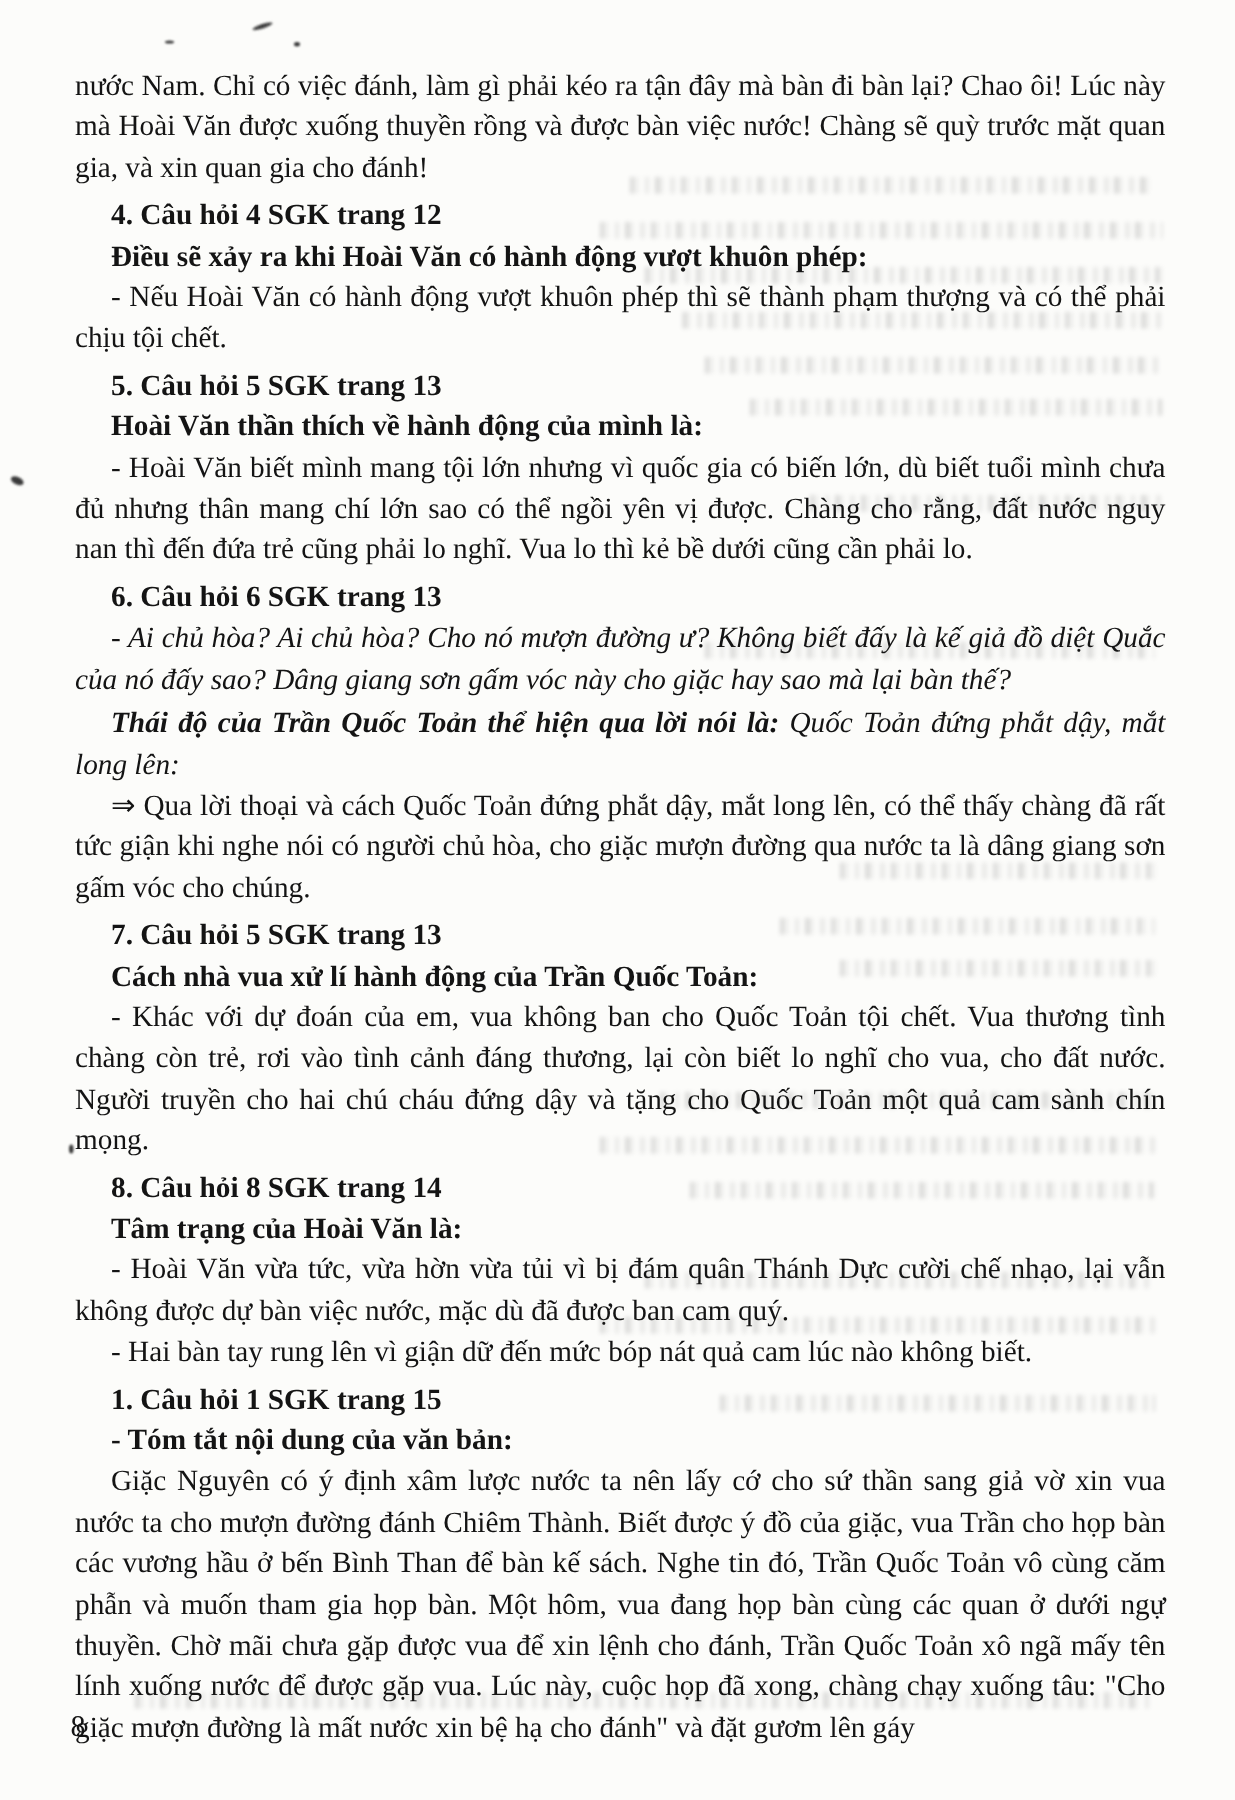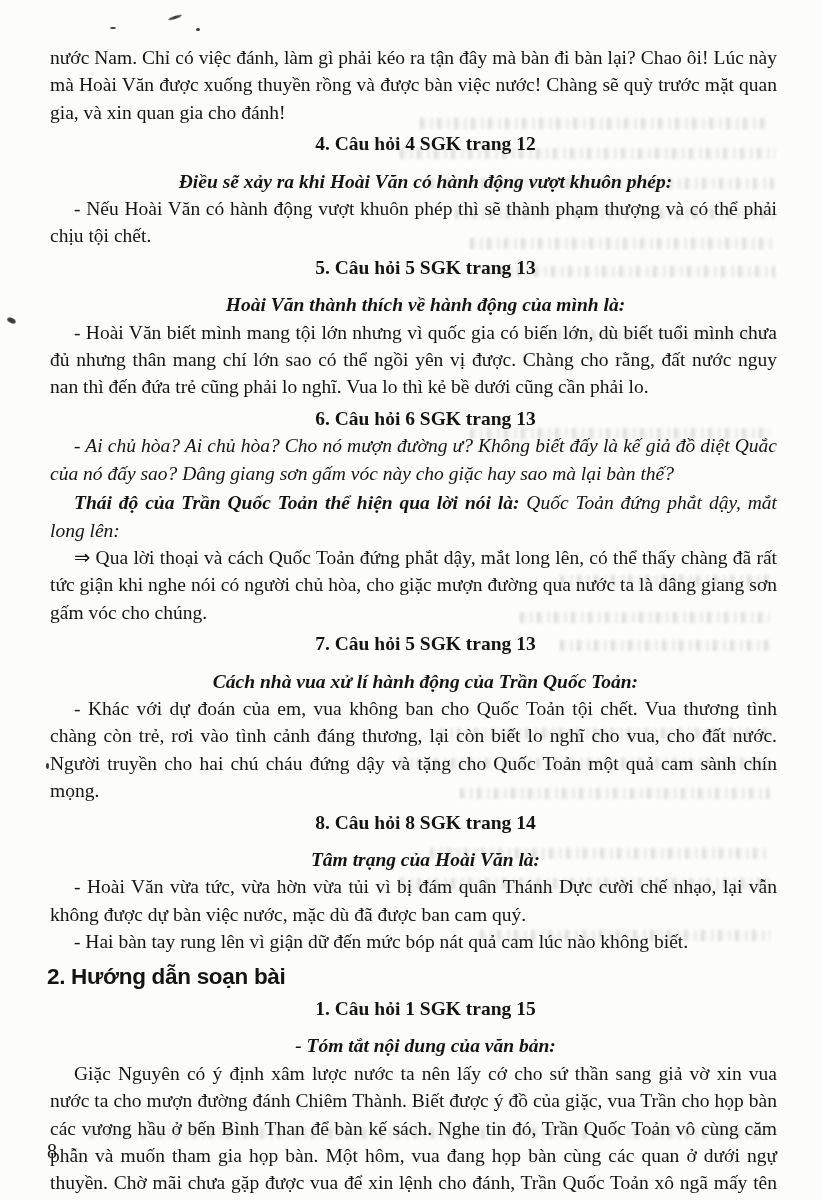--- a/index.html
+++ b/index.html
@@ -11,22 +11,22 @@
   }
   .page{position:absolute;inset:0;}
   .content{
     position:absolute;left:50px;top:44px;width:727px;
     font-size:19.5px;line-height:27.4px;
   }
   .blk{margin:0;text-align:justify;}
   .opening{text-indent:0;}
   .body{text-indent:24px;font-family:Liberation Serif, serif;}
   .quote-italic{font-style:italic;text-indent:24px;}
-  .q-heading{font-weight:bold;text-indent:24px;margin-top:4px;text-align:center;}
-  .topic{font-weight:bold;font-style:italic;text-indent:24px;margin-top:10px;text-align:center;}
+  .q-heading{font-weight:bold;text-indent:24px;margin-top:4px;text-align:left;}
+  .topic{font-weight:bold;text-indent:24px;margin-top:0;text-align:left;}
   .topic-lead{text-indent:24px;margin-top:2px;}
   .topic-lead .lead{font-weight:bold;font-style:italic;}
   .topic-lead .rest{font-style:italic;}
   .section-heading{
     font-family:"Liberation Sans","DejaVu Sans",sans-serif;
     font-weight:bold;font-size:22.5px;letter-spacing:-0.3px;
     text-indent:0;margin:7px 0 5px -3px;text-align:left;
   }
   .page-number{
     position:absolute;left:47px;top:1140px;font-size:20px;
@@ -73,33 +73,32 @@
   <div class="smudge" style="left:196px;top:28px;width:4px;height:3px;"></div>
   <div class="smudge" style="left:7px;top:318px;width:9px;height:5px;transform:rotate(25deg);"></div>
   <div class="smudge" style="left:46px;top:763px;width:3px;height:6px;"></div>
 
   <div class="content">
       <p class="blk opening">nước Nam. Chỉ có việc đánh, làm gì phải kéo ra tận đây mà bàn đi bàn lại? Chao ôi! Lúc này mà Hoài Văn được xuống thuyền rồng và được bàn việc nước! Chàng sẽ quỳ trước mặt quan gia, và xin quan gia cho đánh!</p>
       <p class="blk q-heading">4. Câu hỏi 4 SGK trang 12</p>
       <p class="blk topic">Điều sẽ xảy ra khi Hoài Văn có hành động vượt khuôn phép:</p>
       <p class="blk body">- Nếu Hoài Văn có hành động vượt khuôn phép thì sẽ thành phạm thượng và có thể phải chịu tội chết.</p>
       <p class="blk q-heading">5. Câu hỏi 5 SGK trang 13</p>
-      <p class="blk topic">Hoài Văn thành thích về hành động của mình là:</p>
+      <p class="blk topic">Hoài Văn thần thích về hành động của mình là:</p>
       <p class="blk body">- Hoài Văn biết mình mang tội lớn nhưng vì quốc gia có biến lớn, dù biết tuổi mình chưa đủ nhưng thân mang chí lớn sao có thể ngồi yên vị được. Chàng cho rằng, đất nước nguy nan thì đến đứa trẻ cũng phải lo nghĩ. Vua lo thì kẻ bề dưới cũng cần phải lo.</p>
       <p class="blk q-heading">6. Câu hỏi 6 SGK trang 13</p>
       <p class="blk quote-italic">- Ai chủ hòa? Ai chủ hòa? Cho nó mượn đường ư? Không biết đấy là kế giả đồ diệt Quắc của nó đấy sao? Dâng giang sơn gấm vóc này cho giặc hay sao mà lại bàn thế?</p>
       <p class="blk topic-lead"><span class="lead">Thái độ của Trần Quốc Toản thể hiện qua lời nói là:</span><span class="rest"> Quốc Toản đứng phắt dậy, mắt long lên:</span></p>
       <p class="blk body">⇒ Qua lời thoại và cách Quốc Toản đứng phắt dậy, mắt long lên, có thể thấy chàng đã rất tức giận khi nghe nói có người chủ hòa, cho giặc mượn đường qua nước ta là dâng giang sơn gấm vóc cho chúng.</p>
       <p class="blk q-heading">7. Câu hỏi 5 SGK trang 13</p>
       <p class="blk topic">Cách nhà vua xử lí hành động của Trần Quốc Toản:</p>
       <p class="blk body">- Khác với dự đoán của em, vua không ban cho Quốc Toản tội chết. Vua thương tình chàng còn trẻ, rơi vào tình cảnh đáng thương, lại còn biết lo nghĩ cho vua, cho đất nước. Người truyền cho hai chú cháu đứng dậy và tặng cho Quốc Toản một quả cam sành chín mọng.</p>
       <p class="blk q-heading">8. Câu hỏi 8 SGK trang 14</p>
       <p class="blk topic">Tâm trạng của Hoài Văn là:</p>
       <p class="blk body">- Hoài Văn vừa tức, vừa hờn vừa tủi vì bị đám quân Thánh Dực cười chế nhạo, lại vẫn không được dự bàn việc nước, mặc dù đã được ban cam quý.</p>
       <p class="blk body">- Hai bàn tay rung lên vì giận dữ đến mức bóp nát quả cam lúc nào không biết.</p>
-      <p class="blk section-heading">2. Hướng dẫn soạn bài</p>
       <p class="blk q-heading">1. Câu hỏi 1 SGK trang 15</p>
       <p class="blk topic">- Tóm tắt nội dung của văn bản:</p>
       <p class="blk body">Giặc Nguyên có ý định xâm lược nước ta nên lấy cớ cho sứ thần sang giả vờ xin vua nước ta cho mượn đường đánh Chiêm Thành. Biết được ý đồ của giặc, vua Trần cho họp bàn các vương hầu ở bến Bình Than để bàn kế sách. Nghe tin đó, Trần Quốc Toản vô cùng căm phẫn và muốn tham gia họp bàn. Một hôm, vua đang họp bàn cùng các quan ở dưới ngự thuyền. Chờ mãi chưa gặp được vua để xin lệnh cho đánh, Trần Quốc Toản xô ngã mấy tên lính xuống nước để được gặp vua. Lúc này, cuộc họp đã xong, chàng chạy xuống tâu: "Cho giặc mượn đường là mất nước xin bệ hạ cho đánh" và đặt gươm lên gáy</p>
     </div>
 
   <div class="page-number">8</div>
 </div>
 
 </body></html>

